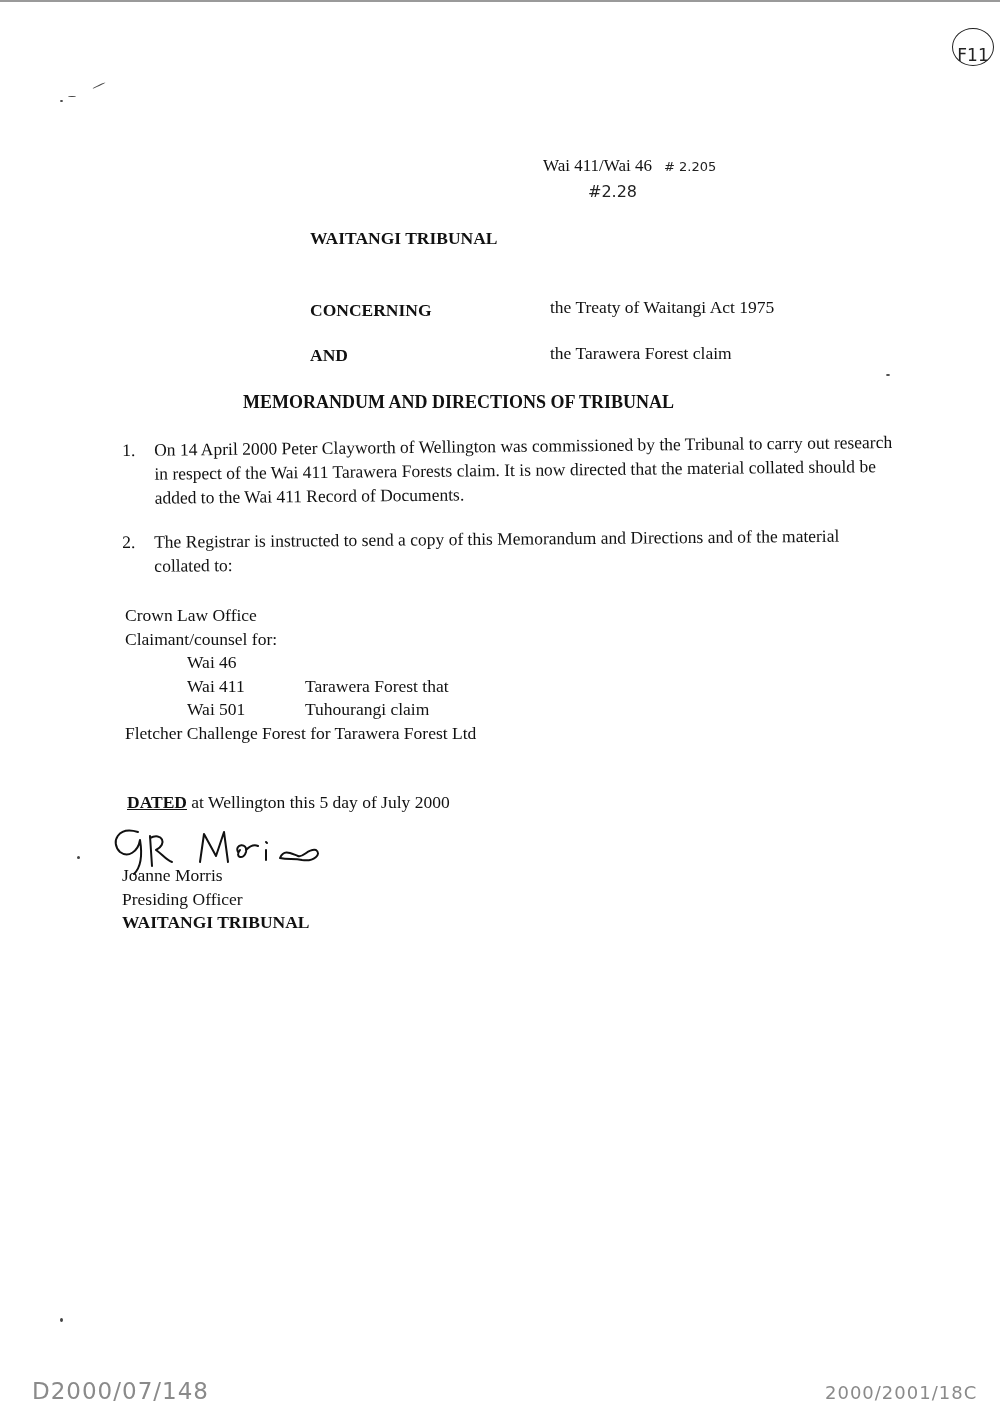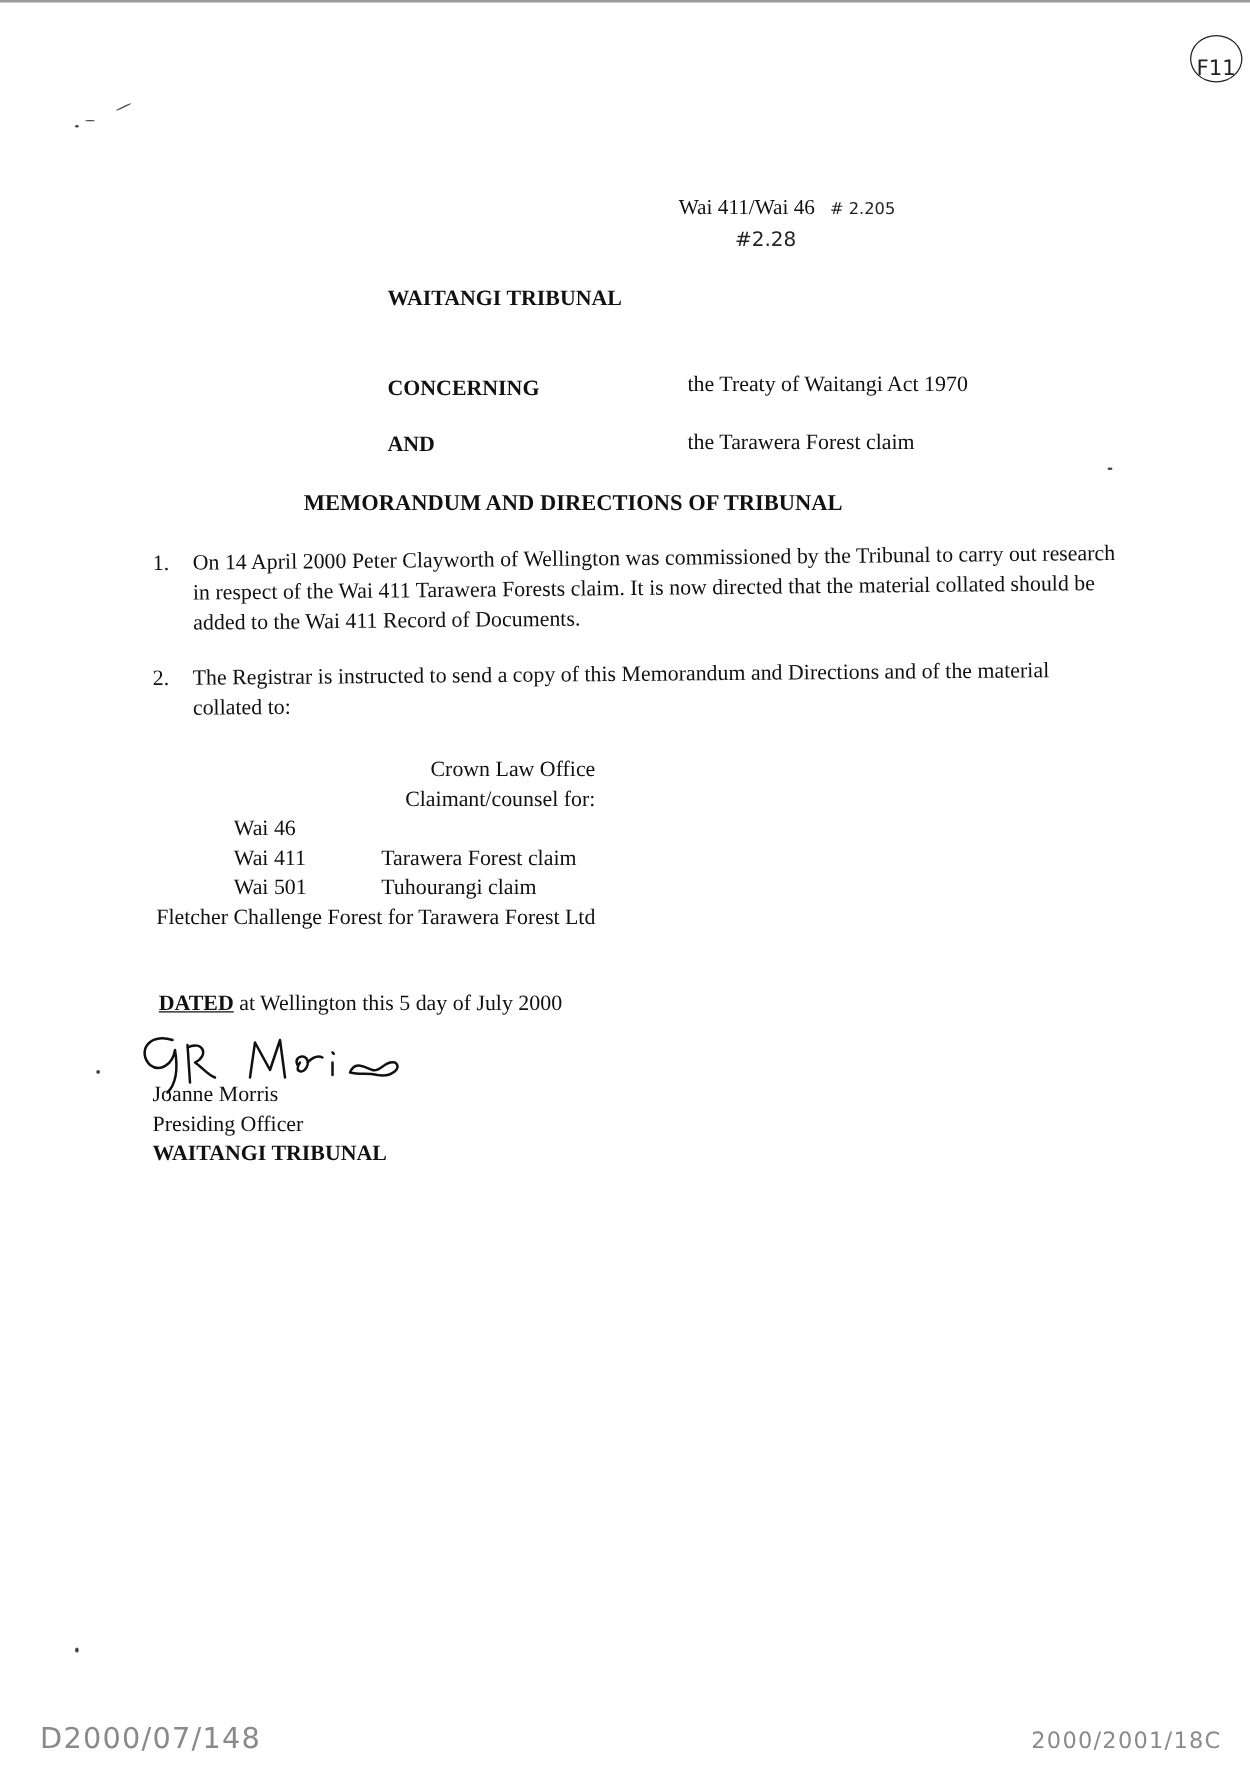--- a/index.html
+++ b/index.html
@@ -26,21 +26,21 @@
   .val-concerning { left: 550px; top: 297px; font-size: 17.5px; }
   .lbl-and { left: 310px; top: 345px; font-size: 17.5px; font-weight: bold; }
   .val-and { left: 550px; top: 343px; font-size: 17.5px; }
   .h-memo { left: 243px; top: 392px; font-size: 18px; font-weight: bold; }
   .para { position: absolute; font-size: 17.5px; line-height: 24px; }
   .para .num { position: absolute; left: 0; top: 0; }
   .para .txt { position: absolute; left: 32px; top: 0; width: 740px; white-space: normal; }
   .p1 { left: 122px; top: 438px; transform: rotate(-0.6deg); transform-origin: left top; }
   .p2 { left: 122px; top: 530px; transform: rotate(-0.5deg); transform-origin: left top; }
   .recip { position: absolute; left: 125px; top: 604px; font-size: 17.5px; line-height: 23.5px; }
-  .recip .row { white-space: nowrap; text-align: right; }
+  .recip .row { white-space: nowrap; }
   .recip .sub { padding-left: 62px; display: flex; }
   .recip .sub .code { width: 118px; }
   .dated { left: 127px; top: 792px; font-size: 17.5px; }
   .dated u { font-weight: bold; text-decoration: underline; }
   .sig { position: absolute; left: 108px; top: 822px; width: 230px; height: 56px; }
   .signer { position: absolute; left: 122px; top: 864px; font-size: 17.5px; line-height: 23.5px; }
   .signer .org { font-weight: bold; }
   .fn-left { left: 32px; top: 1378px; font-size: 23px; }
   .fn-right { left: 825px; top: 1382px; font-size: 18px; }
   .speck { position: absolute; background: #444; border-radius: 50%; }
@@ -62,21 +62,21 @@
 <div class="speck" style="left:886px;top:374px;width:4px;height:2px;"></div>
 
 <div class="abs ref">
   <span>Wai 411/Wai 46</span><span class="hand"># 2.205</span>
 </div>
 <div class="abs ref2 hand">#2.28</div>
 
 <div class="abs h-tribunal">WAITANGI TRIBUNAL</div>
 
 <div class="abs lbl-concerning">CONCERNING</div>
-<div class="abs val-concerning">the Treaty of Waitangi Act 1970</div>
+<div class="abs val-concerning">the Treaty of Waitangi Act 1975</div>
 
 <div class="abs lbl-and">AND</div>
 <div class="abs val-and">the Tarawera Forest claim</div>
 
 <div class="abs h-memo">MEMORANDUM AND DIRECTIONS OF TRIBUNAL</div>
 
 <div class="para p1">
   <span class="num">1.</span>
   <span class="txt">On 14 April 2000 Peter Clayworth of Wellington was commissioned by the Tribunal to carry out research in respect of the Wai 411 Tarawera Forests claim. It is now directed that the material collated should be added to the Wai 411 Record of Documents.</span>
 </div>
@@ -87,21 +87,21 @@
 </div>
 
 <div class="recip">
   <div class="row">Crown Law Office</div>
   <div class="row">Claimant/counsel for:</div>
   <div class="sub">
     <span class="code">Wai 46</span>
   </div>
   <div class="sub">
     <span class="code">Wai 411</span>
-    <span>Tarawera Forest claim</span>
+    <span>Tarawera Forest that</span>
   </div>
   <div class="sub">
     <span class="code">Wai 501</span>
     <span>Tuhourangi claim</span>
   </div>
   <div class="row">Fletcher Challenge Forest for Tarawera Forest Ltd</div>
 </div>
 
 <div class="abs dated">
   <u>DATED</u><span> at Wellington this 5 day of July 2000</span>

